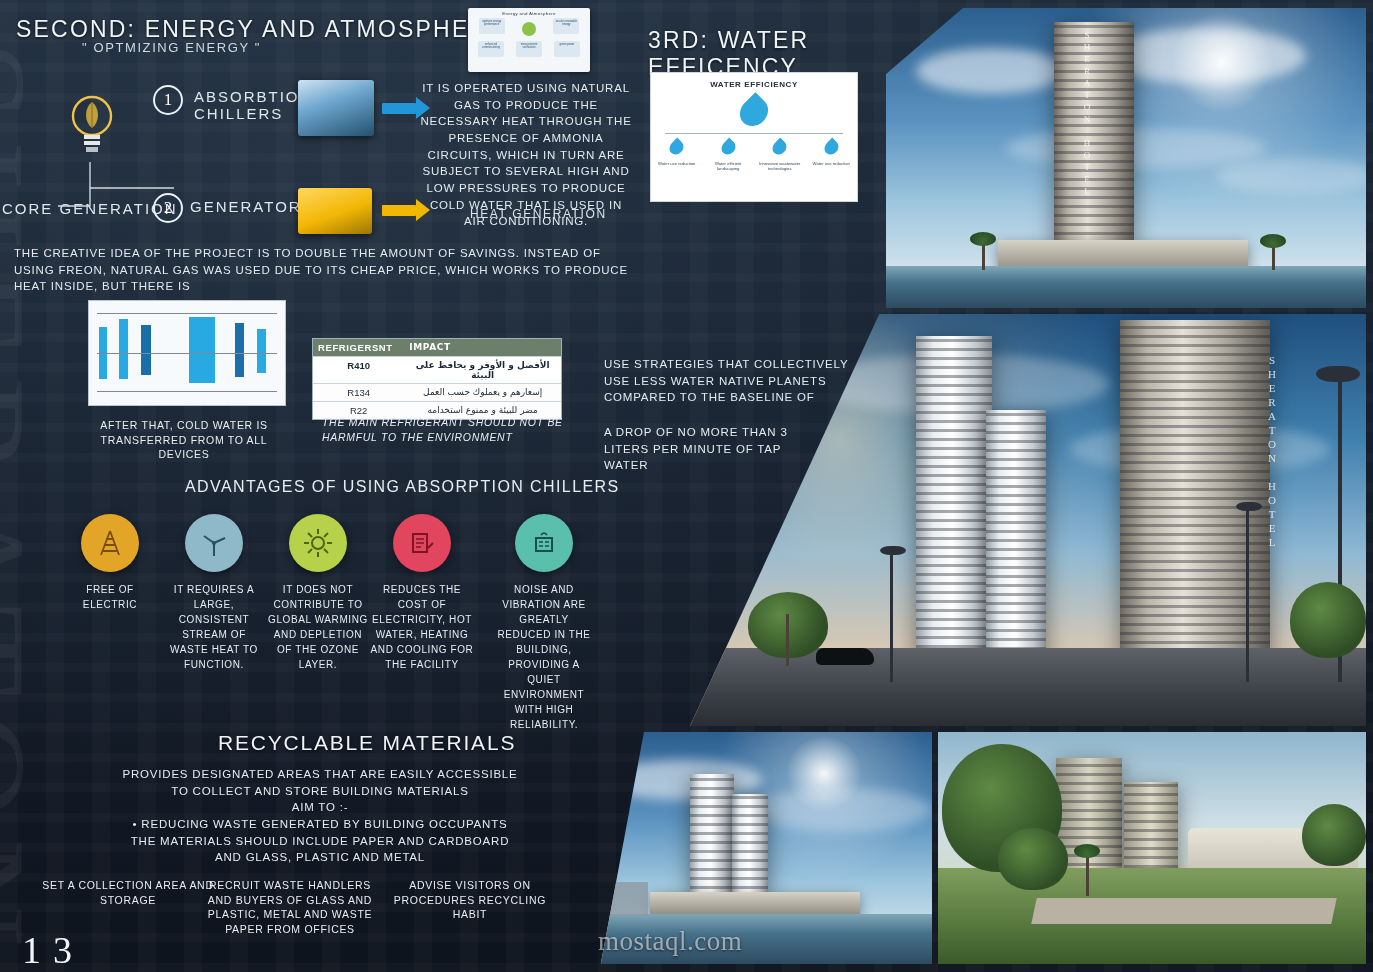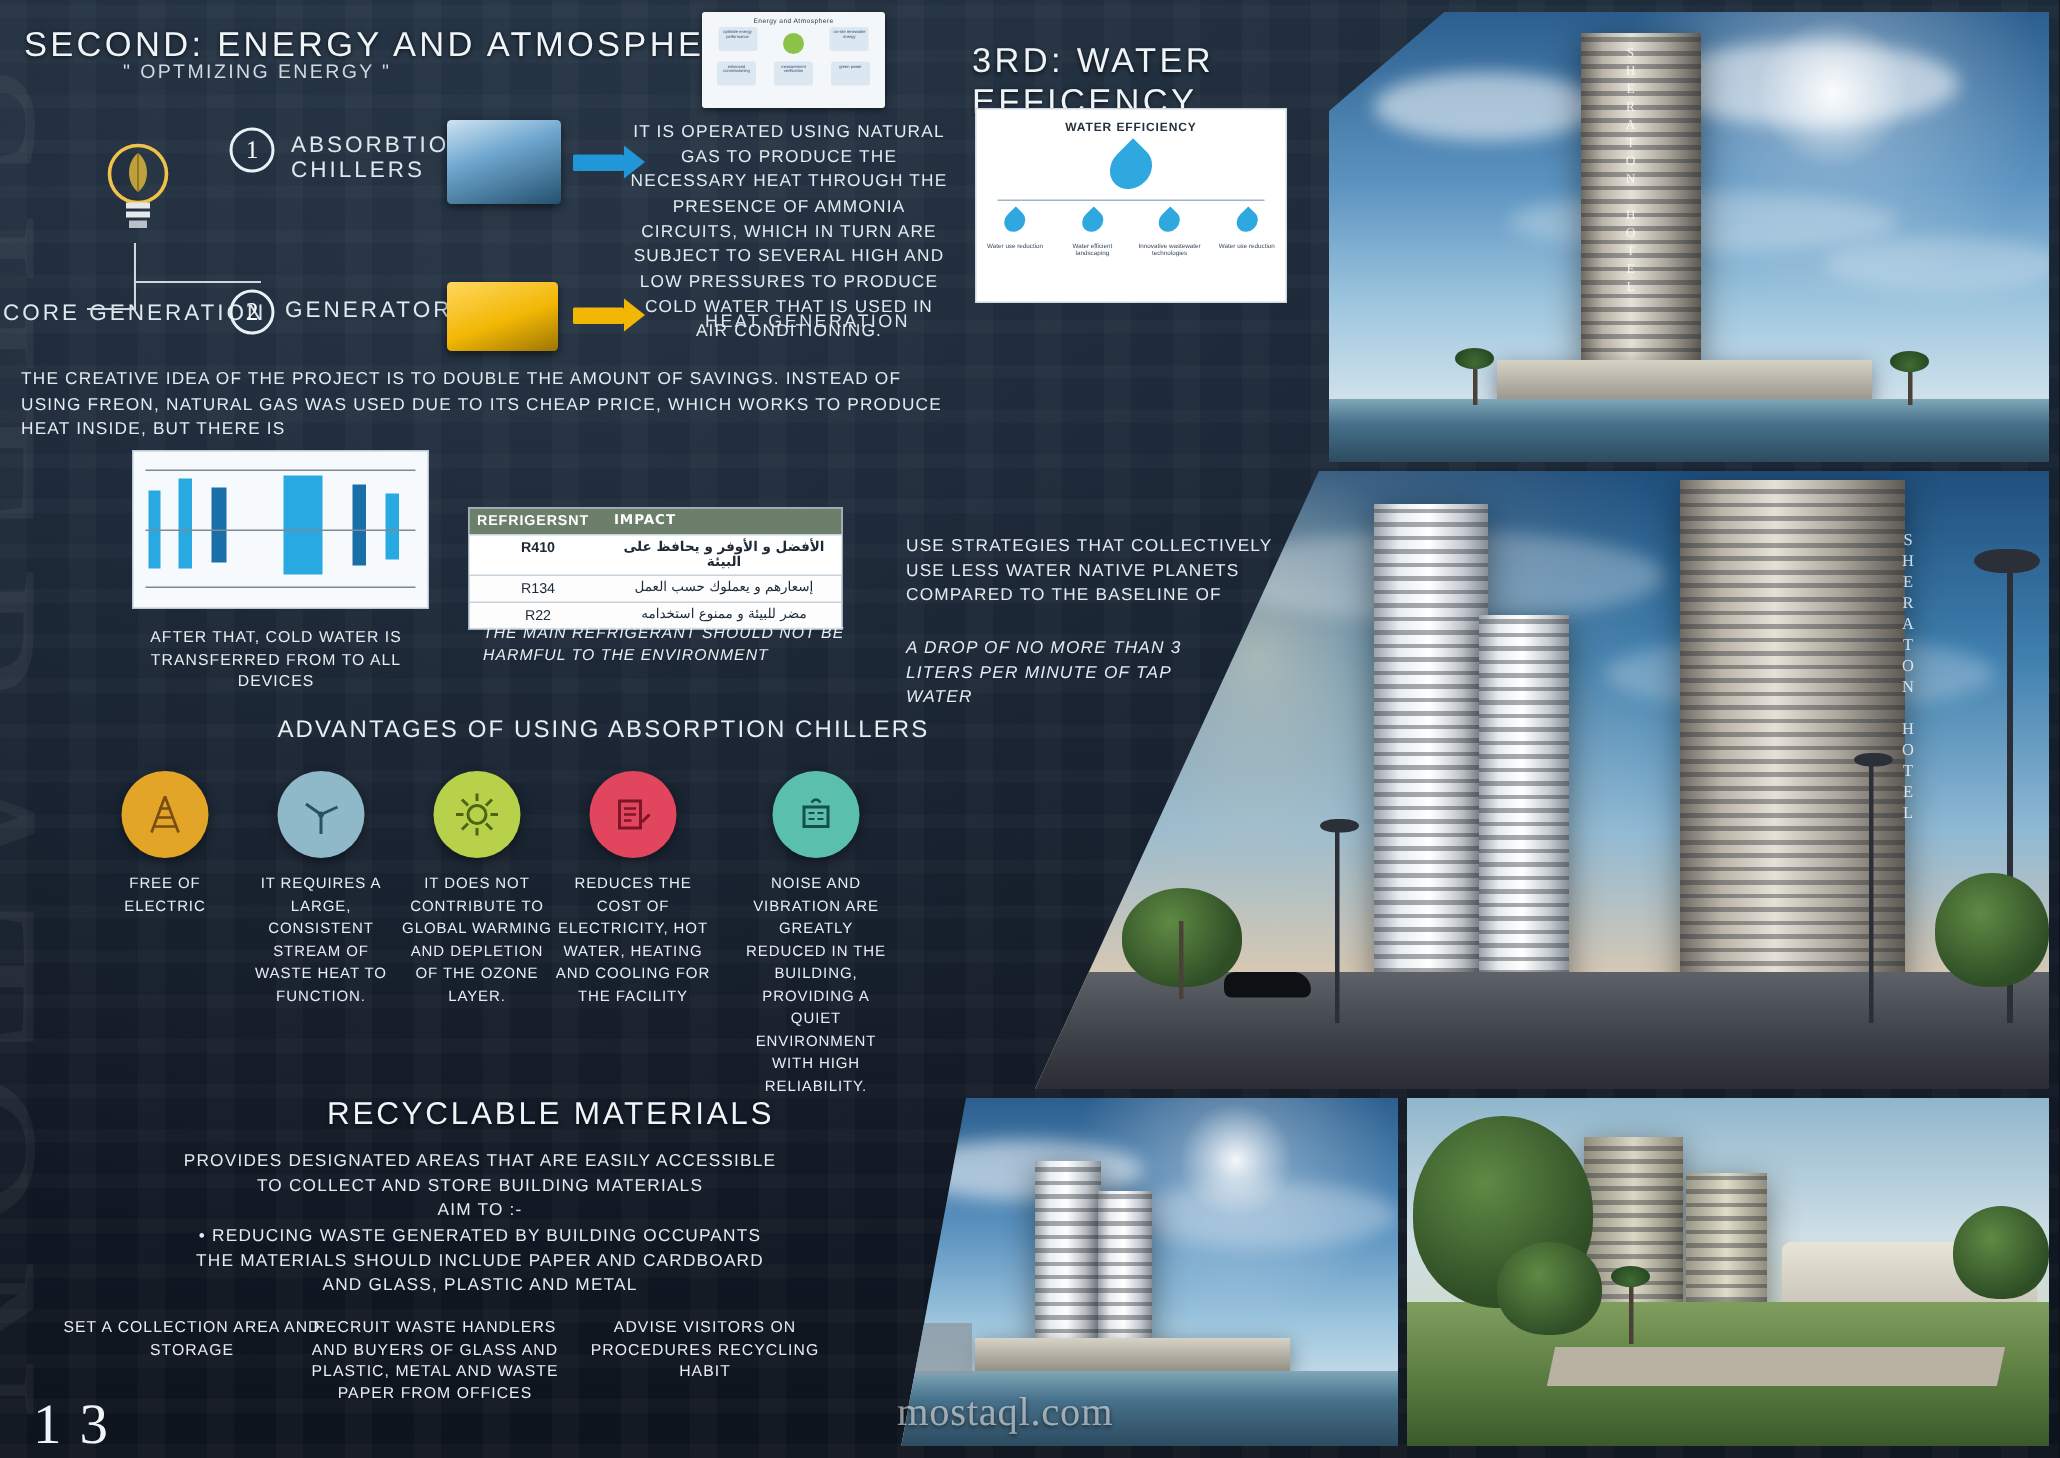--- a/index.html
+++ b/index.html
@@ -153,21 +153,21 @@
     position: absolute; left: 650px; top: 208px; width: 208px; height: 112px;
     background: #ffffff; border: 1px solid #cfd9e2; overflow: hidden;
   }
   #ar-thumb .ar1 { direction: rtl; text-align: center; font-size: 7.5px; color:#1f2d3a; margin-top:4px; font-family:"DejaVu Sans", sans-serif;}
   #ar-thumb .ar2 { direction: rtl; text-align: center; font-size: 5.5px; color:#3c4b5a; font-family:"DejaVu Sans", sans-serif;}
   #ar-thumb .ar3 { text-align: center; font-size: 5.5px; color:#3c4b5a; }
   #ar-thumb .diagrow { display:flex; gap:3px; padding: 4px; }
   #ar-thumb .dg { flex:1; height: 58px; background: linear-gradient(180deg,#eaf3fa,#cfe2f0); border:1px solid #aac4d8; }
 
   #water-strat { position: absolute; left: 604px; top: 330px; width: 246px; margin-top: 26px; }
-  #water-drop-txt { position: absolute; left: 604px; top: 424px; width: 200px; font-style: italic; }
+  #water-drop-txt { position: absolute; left: 604px; top: 424px; width: 200px; }
 
   
   #adv-title { position: absolute; left: 185px; top: 478px; letter-spacing: 1.4px; font-size: 16px; text-transform: uppercase; color:#e6eef4;}
   .adv { position: absolute; width: 104px; text-align: center; }
   .adv .circle {
     width: 58px; height: 58px; border-radius: 50%; margin: 0 auto 10px;
     display: flex; align-items: center; justify-content: center;
     box-shadow: 0 2px 8px rgba(0,0,0,.45);
   }
   .adv .cap { font-size: 10px; letter-spacing: .6px; line-height: 1.5; text-transform: uppercase; color: #e6edf3; }

